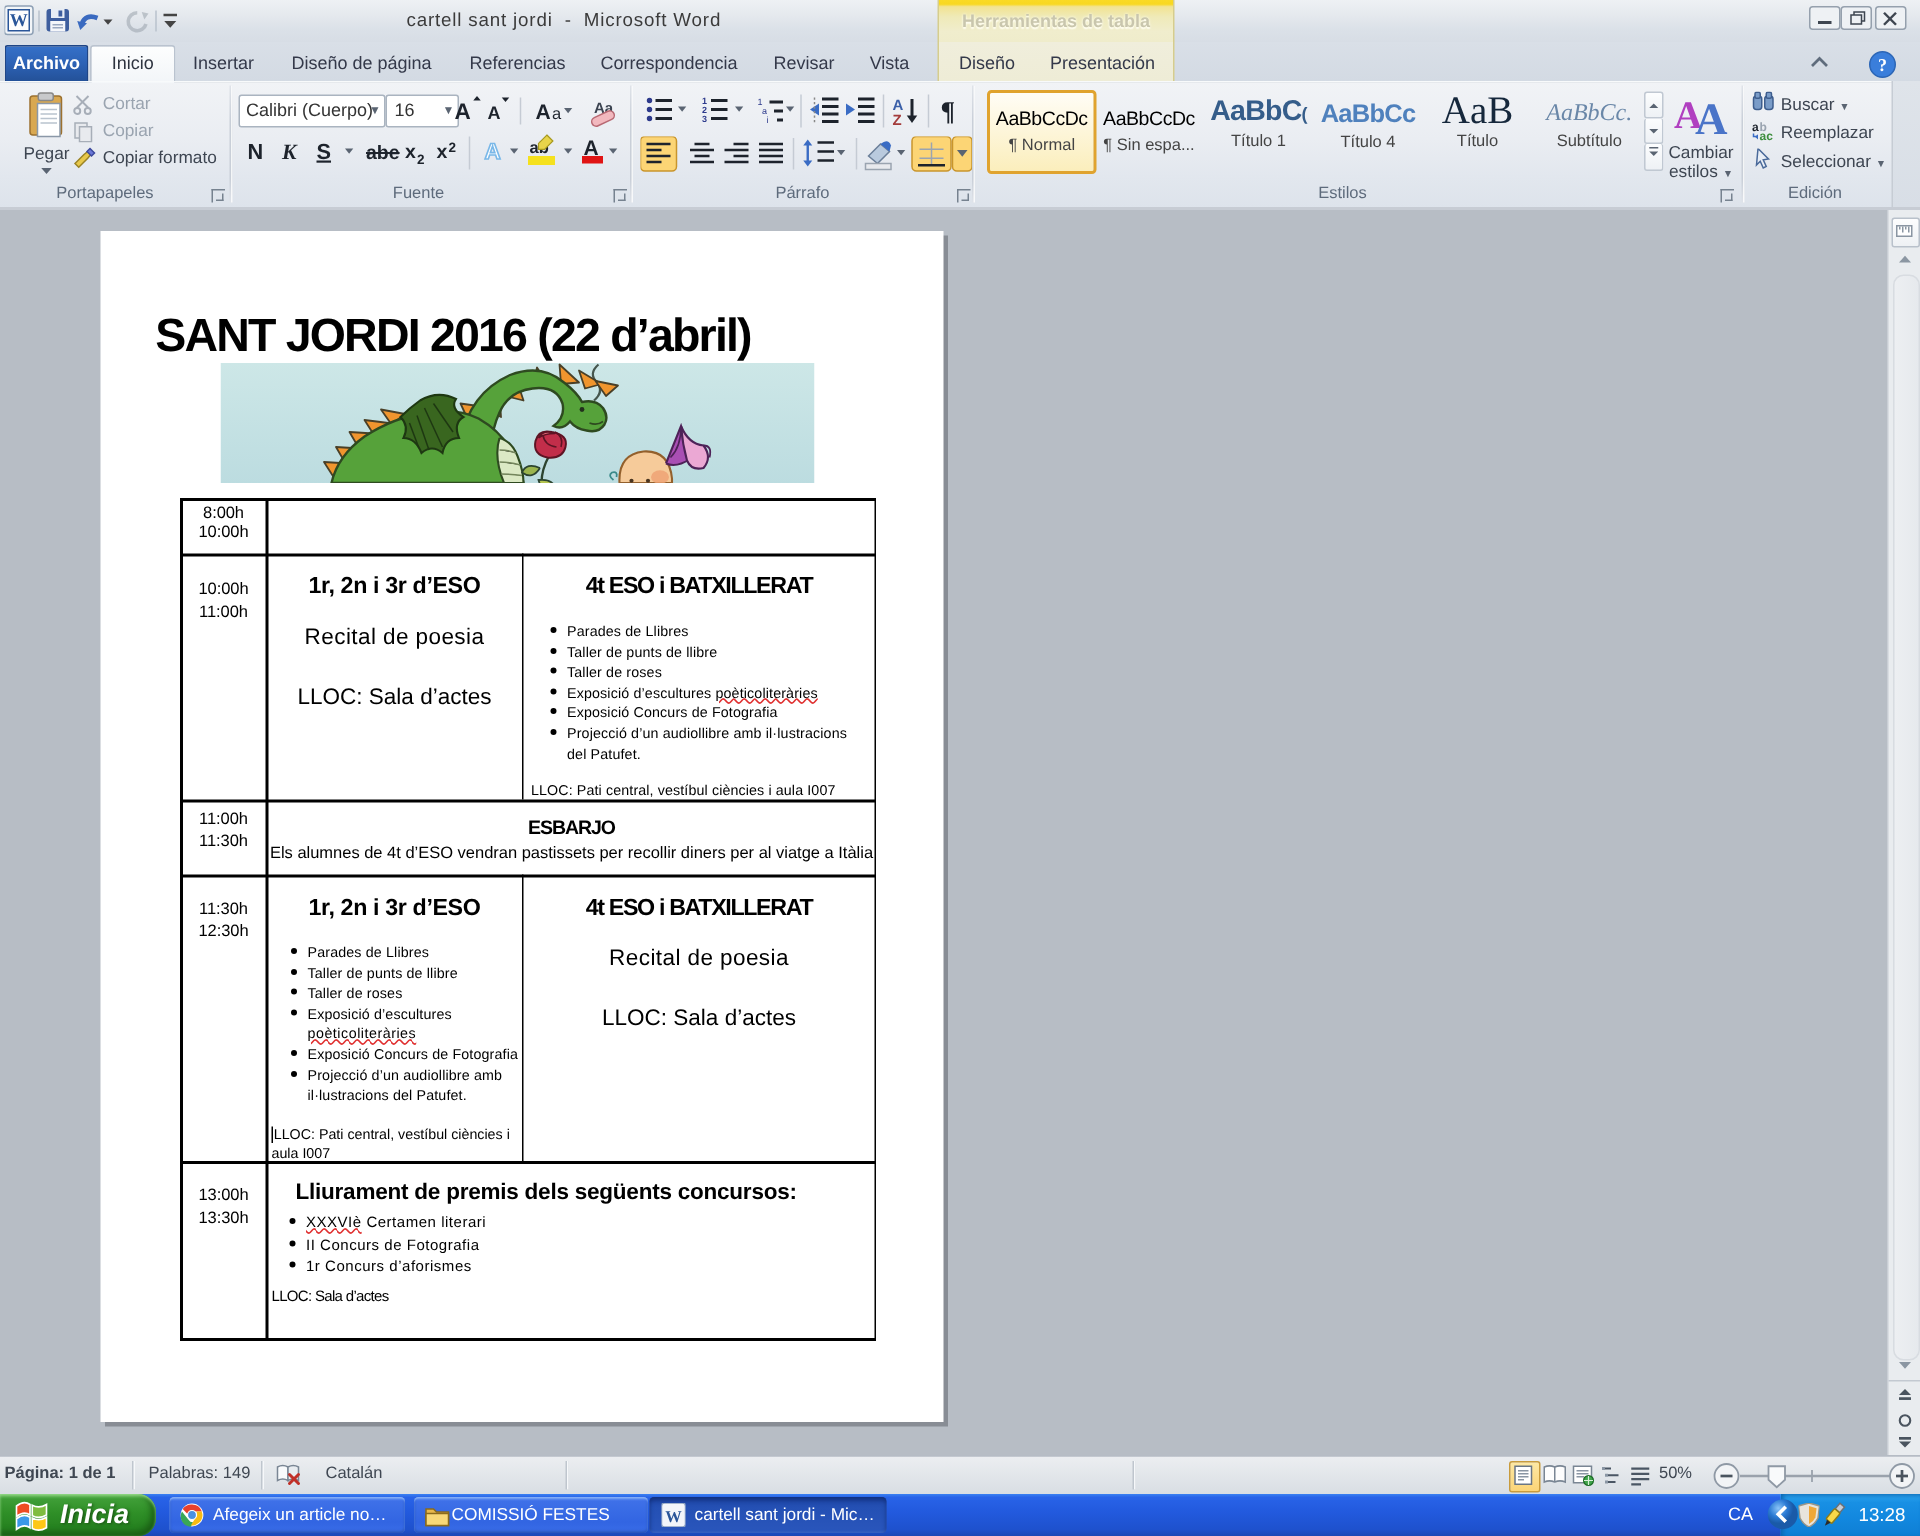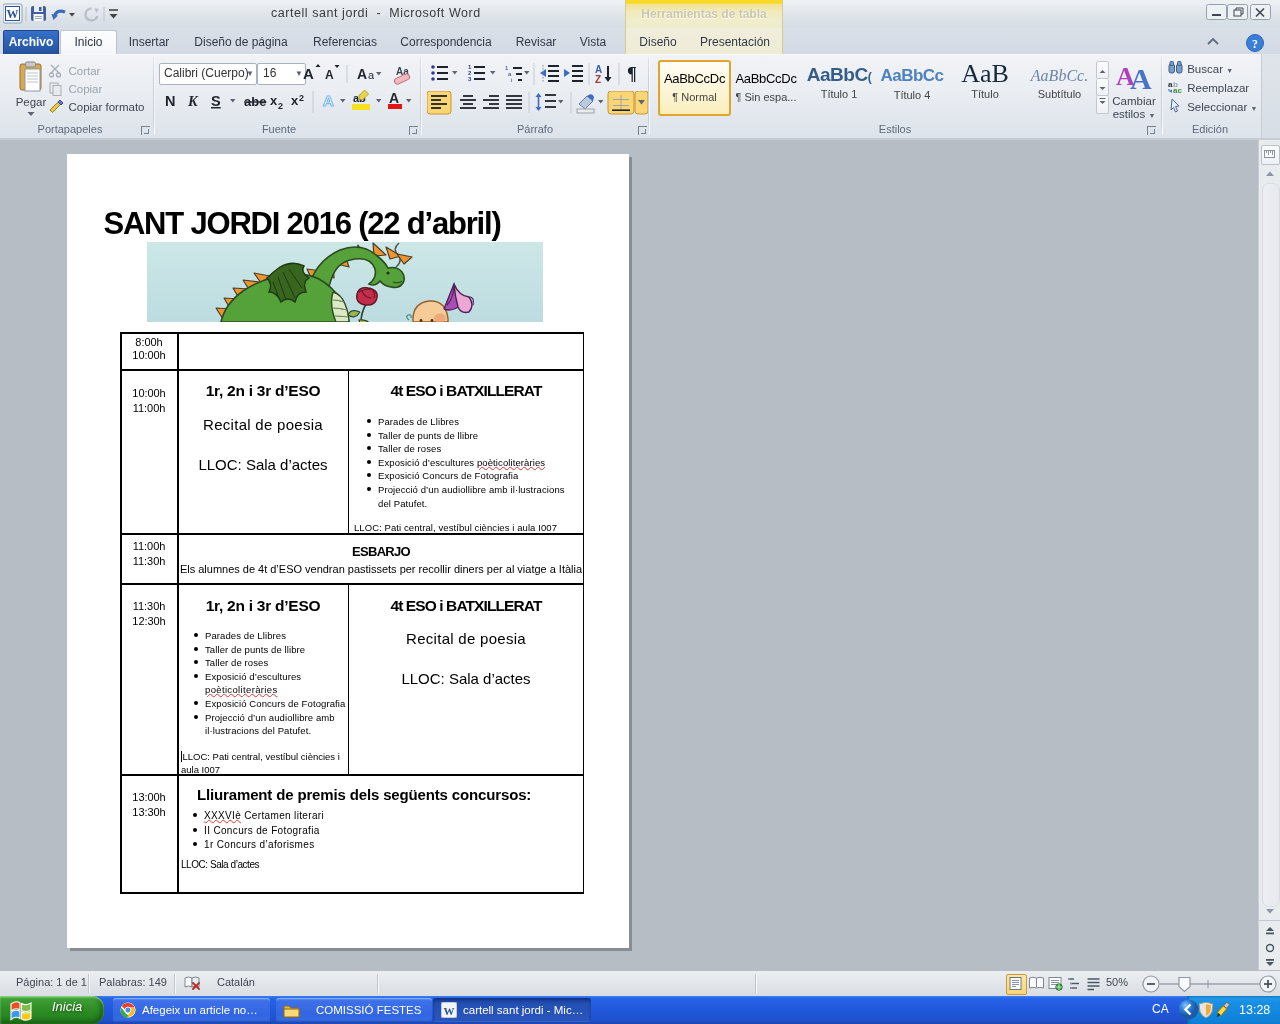--- a/index.html
+++ b/index.html
@@ -599,21 +599,21 @@
         <circle cx="6" cy="6" r="3.5" fill="none" stroke="#4a545f" stroke-width="1.4"></circle>
       </svg></div>
   <div class="abs" style="left:2px;top:817px;width:18px;height:13px;text-align:center;"><svg width="12" height="12">
         <g fill="#4a545f">
           <path d="M2 6 l4 4 4 -4z" transform="translate(0,-3)"></path>
           <rect x="2" y="1" width="8" height="1.8" transform="translate(0,-1)"></rect>
         </g>
       </svg></div>
 </div>
 <div class="abs" id="statusbar">
-  <div class="abs" style="left:16px;top:5px;">Página: 1 de 1</div>
+  <div class="abs" style="left:3px;top:5px;font-weight:bold;">Página: 1 de 1</div>
   <div class="abs" style="left:88px;top:3px;width:1px;height:19px;background:#bfc6ce;border-right:1px solid #f6f8fa;"></div>
   <div class="abs" style="left:99px;top:5px;">Palabras: 149</div>
   <div class="abs" style="left:174px;top:3px;width:1px;height:19px;background:#bfc6ce;border-right:1px solid #f6f8fa;"></div>
   <svg class="abs" style="left:184px;top:4px" width="17" height="16" viewBox="0 0 17 16">
     <path d="M1 3 Q4.5 1 8 3 L8 12 Q4.5 10 1 12 Z" fill="#f8fafc" stroke="#7a8694"></path>
     <path d="M15 3 Q11.5 1 8 3 L8 12 Q11.5 10 15 12 Z" fill="#e8ecf0" stroke="#7a8694"></path>
     <g stroke="#c03028" stroke-width="2" stroke-linecap="round">
         <line x1="9" y1="8" x2="15" y2="14"></line>
         <line x1="15" y1="8" x2="9" y2="14"></line>
       </g>
@@ -686,39 +686,39 @@
 
   <div class="abs" style="left:0;top:0;width:104px;height:28px;background:linear-gradient(#6abf5e 0%,#3f9e37 12%,#2f8f27 45%,#268220 80%,#1e701a 100%);border-radius:0 12px 12px 0;box-shadow:inset 0 1px 2px #9adf8e,inset -3px -2px 5px #1a5c14;">
     <svg class="abs" style="left:9px;top:3px" width="24" height="22" viewBox="0 0 24 22">
       <g stroke="#fff" stroke-width="1.1">
         <path d="M2 5 Q7 1 11 4 L11 11 Q7 8 2 12 Z" fill="#ee4c22"></path>
         <path d="M12.5 4.5 Q17 7 22 4 L22 11 Q17 14 12.5 11.5 Z" fill="#7fbc3f"></path>
         <path d="M2 13.5 Q7 9.5 11 12.5 L11 19.5 Q7 16.5 2 20.5 Z" fill="#3a98e8"></path>
         <path d="M12.5 13 Q17 15.5 22 12.5 L22 19.5 Q17 22.5 12.5 20 Z" fill="#fdc716"></path>
       </g>
     </svg>
-    <div class="abs" style="left:52px;top:3px;font-size:13px;font-weight:normal;font-style:italic;color:#fff;text-shadow:1px 1px 2px #1a5214;">Inicia</div>
+    <div class="abs" style="left:40px;top:3px;font-size:18px;font-weight:bold;font-style:italic;color:#fff;text-shadow:1px 1px 2px #1a5214;">Inicia</div>
   </div>
 
   <div class="abs" style="left:113px;top:2px;width:157px;height:24px;border-radius:3px;background:linear-gradient(#5a8ff2 0%,#3e70e8 12%,#3265e2 70%,#3a6de8 100%);box-shadow:inset 0 1px 1px #88b0f8,inset 0 -1px 2px #2450b0;color:#fff;font-size:11.5px;line-height:24px;">
     <svg class="abs" style="left:7px;top:4px" width="16" height="16" viewBox="0 0 16 16">
         <circle cx="8" cy="8" r="7.6" fill="#fff"></circle>
         <path d="M8 1 a7 7 0 0 1 6.6 4.6 l-6.6 0 a3.4 3.4 0 0 0 -3 1.8 l-3.2 -3.4 A7 7 0 0 1 8 1z" fill="#e8402c"></path>
         <path d="M1.3 5.6 l4.4 5.6 a3.4 3.4 0 0 0 3.6 1.6 l-2.2 3.1 A7 7 0 0 1 1.3 5.6z" fill="#3aa757"></path>
         <path d="M15 8 a7 7 0 0 1 -7.8 6.95 l3.4 -5.4 a3.4 3.4 0 0 0 .2 -3.9 l3.6 0 A7 7 0 0 1 15 8z" fill="#f8bb15"></path>
         <circle cx="8" cy="8" r="3" fill="#4a90e2" stroke="#fff" stroke-width=".8"></circle>
       </svg>
     <span style="margin-left:29px;">Afegeix un article no…</span>
   </div>
   <div class="abs" style="left:276px;top:2px;width:156px;height:24px;border-radius:3px;background:linear-gradient(#5a8ff2 0%,#3e70e8 12%,#3265e2 70%,#3a6de8 100%);box-shadow:inset 0 1px 1px #88b0f8,inset 0 -1px 2px #2450b0;color:#fff;font-size:11.5px;line-height:24px;">
     <svg class="abs" style="left:7px;top:5px" width="17" height="15" viewBox="0 0 17 15">
         <path d="M1 3 L6 3 L8 5 L16 5 L16 14 L1 14 Z" fill="#e8b84c" stroke="#8a6a1c"></path>
         <path d="M1 6 L16 6 L16 14 L1 14Z" fill="#f8d878" stroke="#8a6a1c"></path>
       </svg>
-    <span style="margin-left:40px;">COMISSIÓ FESTES</span>
+    <span style="margin-left:25px;">COMISSIÓ FESTES</span>
   </div>
   <div class="abs" style="left:433px;top:2px;width:158px;height:24px;border-radius:3px;background:linear-gradient(#1e46a8 0%,#2450b4 30%,#2a56bc 100%);box-shadow:inset 0 2px 3px #12307c,inset 0 -1px 1px #3a64c4;color:#fff;font-size:11.5px;line-height:24px;">
     <svg class="abs" style="left:8px;top:4px" width="16" height="16" viewBox="0 0 16 16">
         <rect x="0" y="0" width="16" height="16" rx="2" fill="#f2f5fa" stroke="#8aa0c0"></rect>
         <text x="8" y="12.5" font-size="11" font-weight="bold" fill="#2a5699" text-anchor="middle" font-family="Liberation Serif,serif">W</text>
       </svg>
     <span style="margin-left:30px;">cartell sant jordi - Mic…</span>
   </div>
 
   <div class="abs" style="left:1152px;top:6px;color:#fff;font-size:12px;">CA</div>

